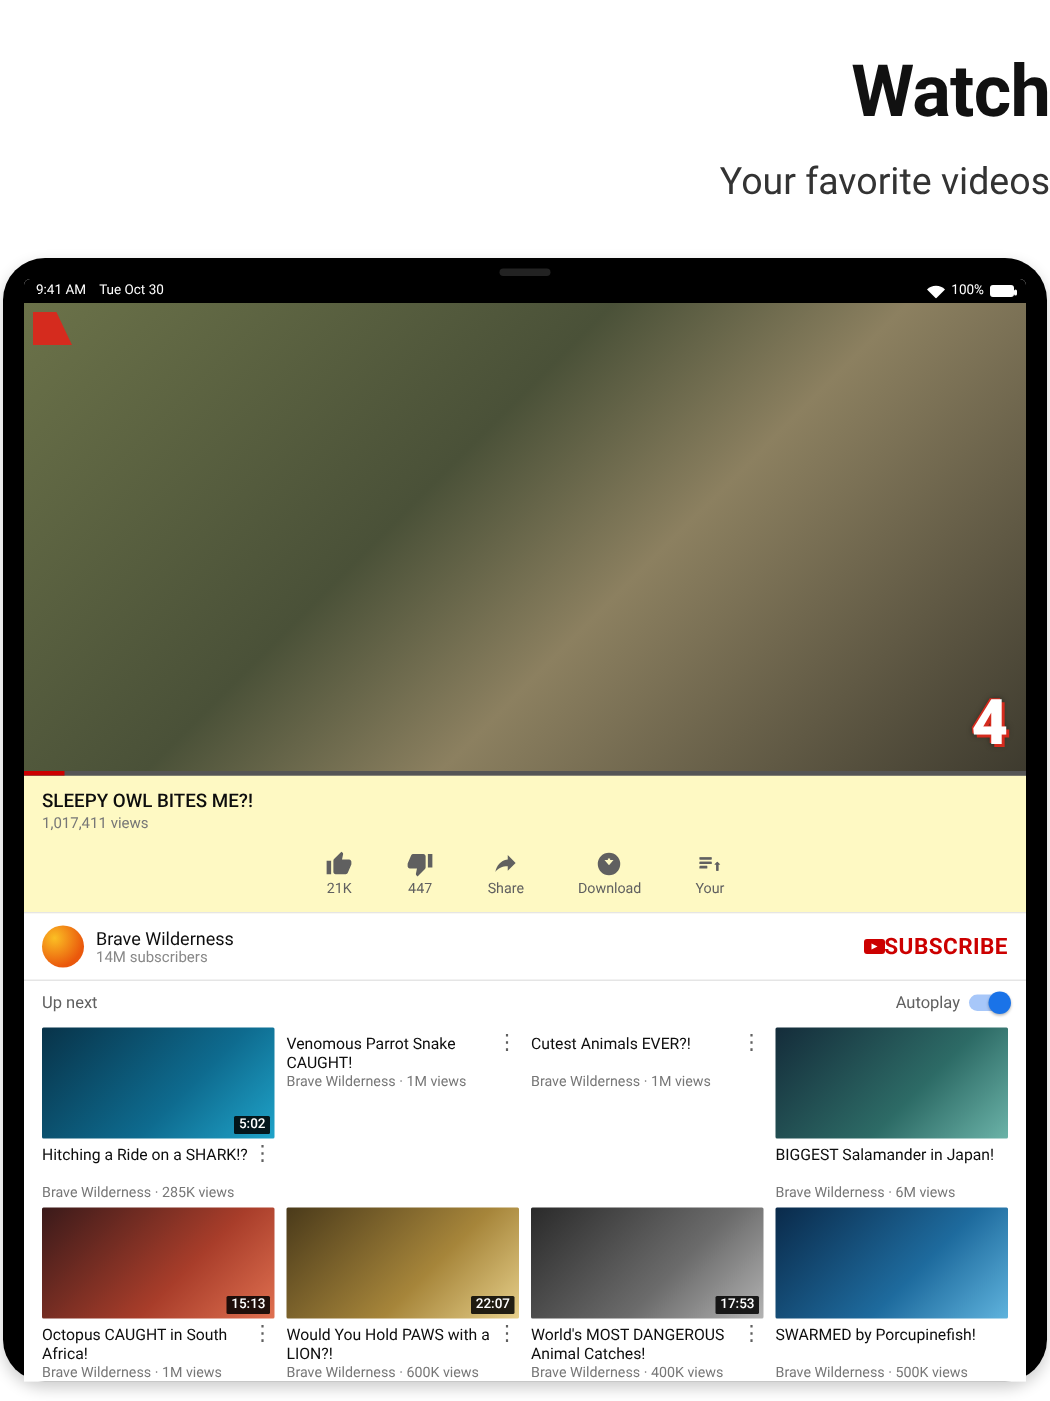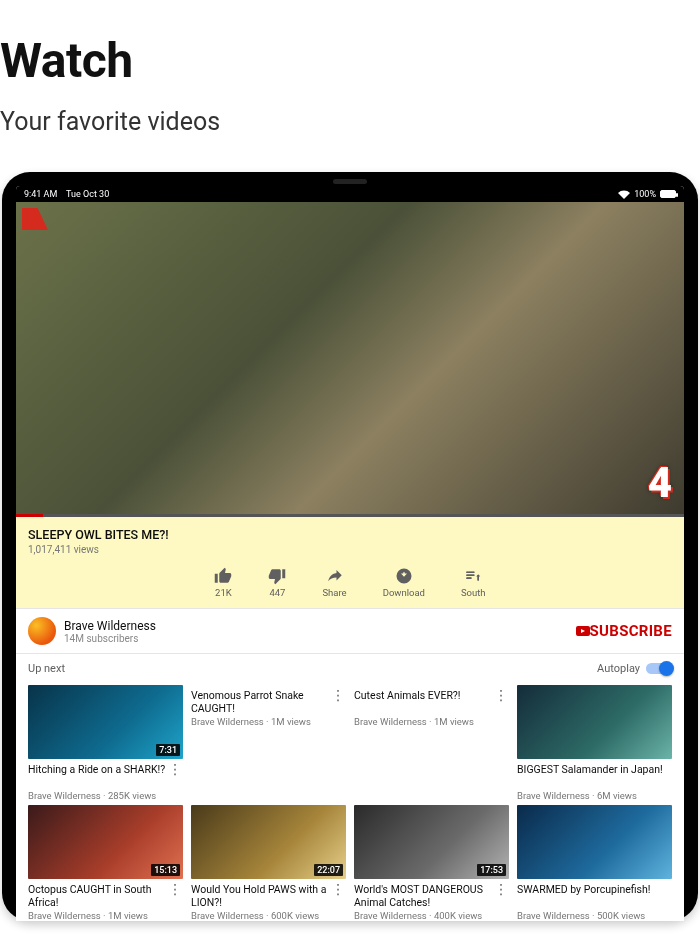--- a/index.html
+++ b/index.html
@@ -3,21 +3,21 @@
 <meta charset="utf-8">
 <style>
   * { box-sizing: border-box; margin: 0; padding: 0; }
   body {
     font-family: -apple-system, BlinkMacSystemFont, "Segoe UI", Roboto, Arial, sans-serif;
     background: #fff;
     width: 700px;
     height: 934px;
     overflow: hidden;
   }
-  .hero { text-align: left; padding-top: 32px; }
+  .hero { text-align: right; padding-top: 32px; }
   .hero h1 { font-size: 48px; font-weight: 700; color: #111; letter-spacing: -0.5px; }
   .hero p { font-size: 25px; font-weight: 400; color: #333; margin-top: 18px; }
 
   .tablet {
     width: 696px;
     margin: 36px auto 0;
     background: #000;
     border-radius: 28px;
     padding: 14px 14px 0 14px;
     box-shadow: 0 4px 10px rgba(0,0,0,0.2);
@@ -186,21 +186,21 @@
           <svg viewBox="0 0 24 24">
               <path d="M12 2a10 10 0 100 20 10 10 0 000-20zm1 13.5V17h-2v-1.5H8L12 11l4 4.5h-3z" transform="rotate(180 12 12)"></path>
             </svg>
           <span>Download</span>
         </div>
         <div class="action">
           <svg viewBox="0 0 24 24">
               <path d="M14 10H3v2h11v-2zm0-4H3v2h11V6zM3 16h7v-2H3v2zm18-3v6h-2v-6h-2l3-3 3 3h-2z" transform="scale(0.9) translate(1 1)"></path>
               <path d="M3 6h11v2H3zM3 10h11v2H3zM3 14h7v2H3zM18 12h2v6h-2zM17 12l2-2 2 2z"></path>
             </svg>
-          <span>South</span>
+          <span>Your</span>
         </div>
       </div>
     </div>
 
     <div class="channel">
       <div class="left">
         <div class="avatar"></div>
         <div>
           <div class="chname">Brave Wilderness</div>
           <div class="subs">14M subscribers</div>
@@ -219,21 +219,21 @@
         <div class="toggle">
             <div class="knob"></div>
           </div>
       </div>
     </div>
 
     <div class="grid" id="grid">
         <div class="card t0">
           <div class="thumbwrap">
             <div class="thumb"></div>
-            <div class="dur">7:31</div>
+            <div class="dur">5:02</div>
           </div>
           <div class="cardrow">
             <div style="min-width:0;flex:1">
               <div class="ctitle">Hitching a Ride on a SHARK!?</div>
               <div class="cmeta">Brave Wilderness · 285K views</div>
             </div>
             <div class="kebab">⋮</div>
           </div>
         </div>
         <div class="card t1">

